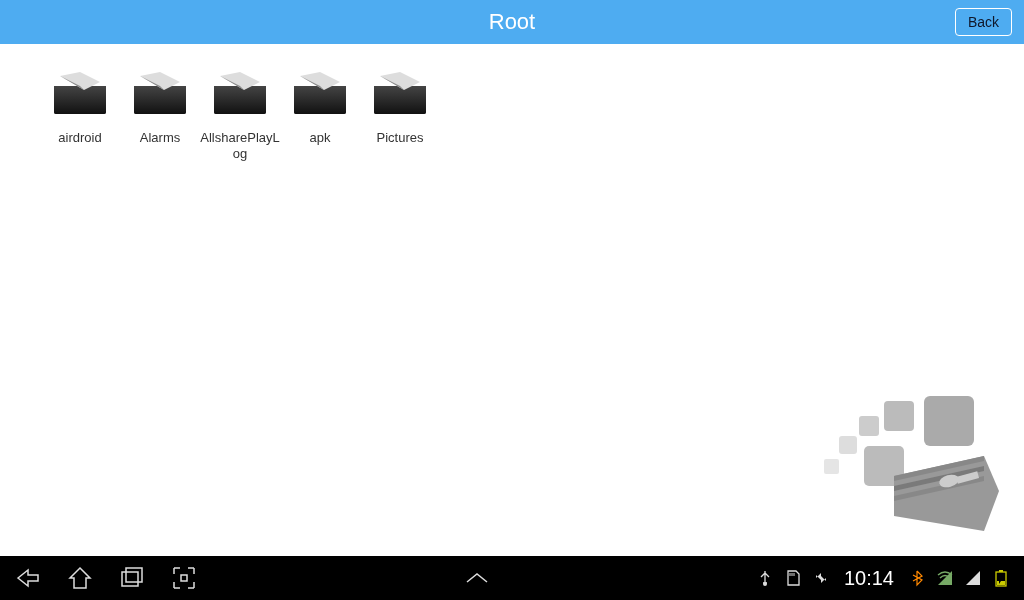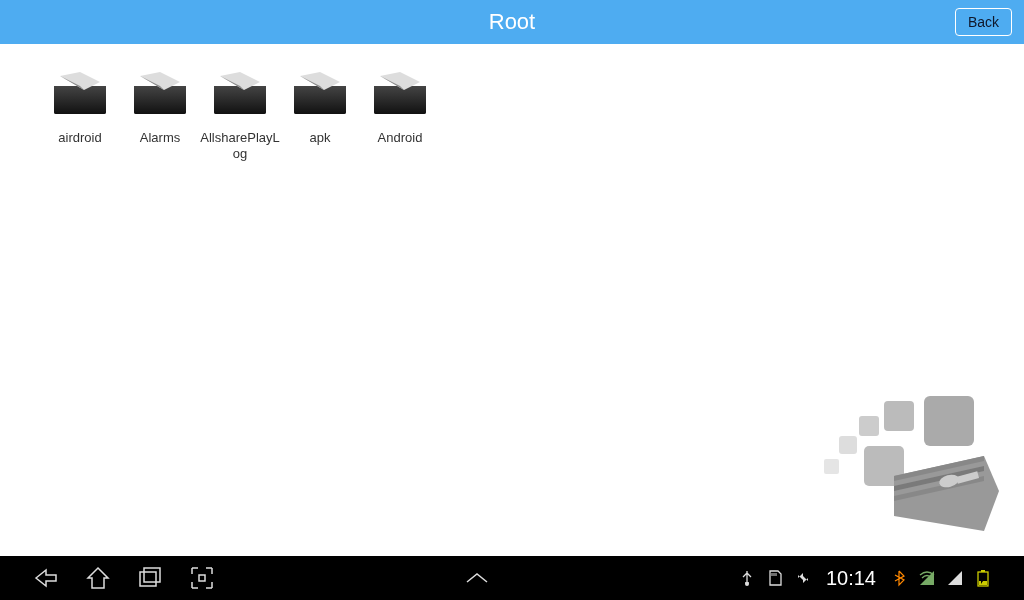--- a/index.html
+++ b/index.html
@@ -74,21 +74,21 @@
     }
     .nav-bar {
       position: absolute;
       bottom: 0;
       left: 0;
       right: 0;
       height: 44px;
       background: #000;
       display: flex;
       align-items: center;
-      padding: 0 32px;
+      padding: 0 14px;
     }
     .nav-left {
       display: flex;
       gap: 24px;
       align-items: center;
     }
     .nav-icon {
       width: 28px;
       height: 28px;
       display: flex;
@@ -193,21 +193,21 @@
         <path d="M 2 14 L 54 14 L 54 40 Q 54 42 52 42 L 4 42 Q 2 42 2 40 Z" fill="url(#g6)"></path>
         <path d="M 8 4 L 28 0 L 48 10 L 32 18 Z" fill="#ddd"></path>
         <path d="M 8 4 L 32 18 L 28 14 L 12 6 Z" fill="#888"></path>
         <defs>
             <linearGradient id="g6" x1="0" y1="0" x2="0" y2="1">
               <stop offset="0" stop-color="#444"></stop>
               <stop offset="1" stop-color="#111"></stop>
             </linearGradient>
           </defs>
       </svg>
-      <span class="folder-label">Android</span>
+      <span class="folder-label">Pictures</span>
     </div>
   </div>
 
   <svg class="watermark" viewBox="0 0 200 150">
     <rect x="80" y="10" width="30" height="30" rx="4" fill="#bbb"></rect>
     <rect x="55" y="25" width="20" height="20" rx="3" fill="#ccc"></rect>
     <rect x="35" y="45" width="18" height="18" rx="3" fill="#ddd"></rect>
     <rect x="20" y="68" width="15" height="15" rx="2" fill="#e5e5e5"></rect>
     <rect x="120" y="5" width="50" height="50" rx="6" fill="#aaa"></rect>
     <rect x="60" y="55" width="40" height="40" rx="5" fill="#bbb"></rect>

